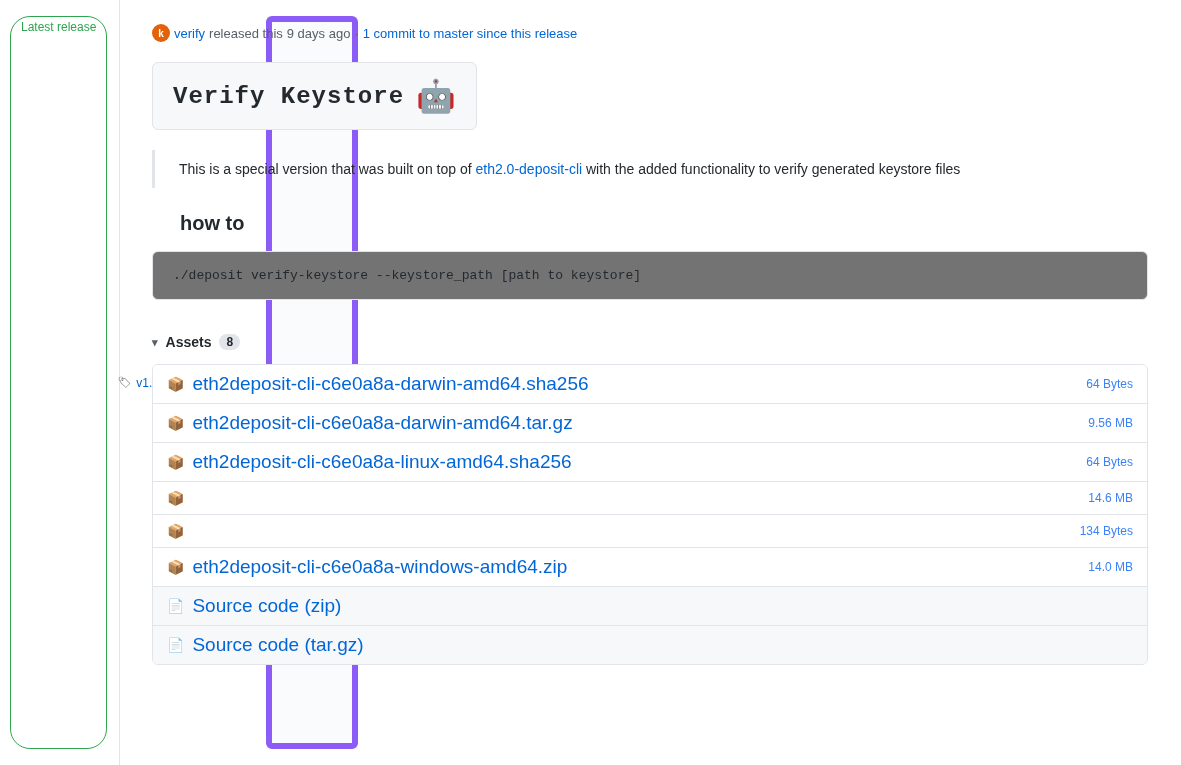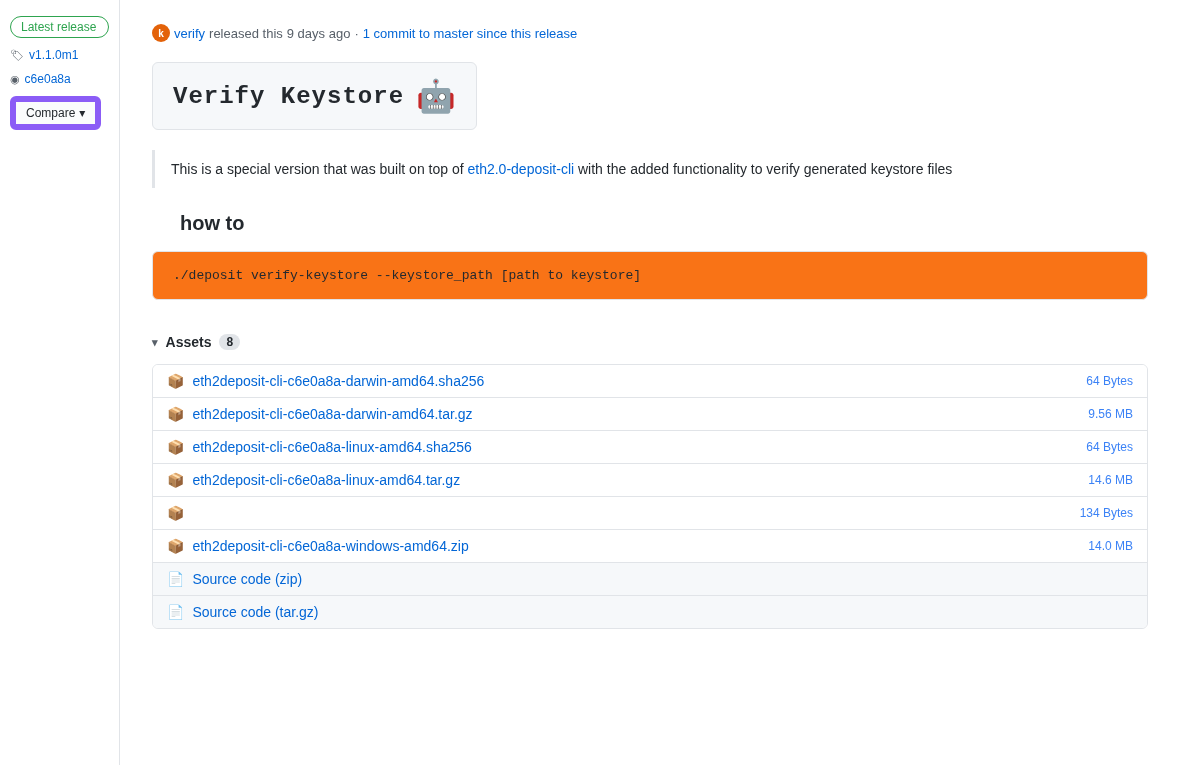--- a/index.html
+++ b/index.html
@@ -10,21 +10,20 @@
       background: #fff;
       display: flex;
       min-height: 765px;
     }
     .sidebar {
       width: 120px;
       min-width: 120px;
       padding: 16px 10px;
       border-right: 1px solid #e1e4e8;
       display: flex;
-      flex-direction: column;
       gap: 10px;
     }
     .latest-release-badge {
       display: inline-block;
       border: 1px solid #2ea44f;
       color: #2ea44f;
       border-radius: 20px;
       padding: 3px 10px;
       font-size: 12px;
       font-weight: 500;
@@ -106,36 +105,36 @@
       font-size: 24px;
       font-weight: 700;
       color: #24292e;
       letter-spacing: 1px;
     }
     .robot-emoji {
       font-size: 32px;
     }
     .description-block {
       border-left: 3px solid #e1e4e8;
-      padding: 8px 16px;
+      padding: 8px 24px;
       color: #24292e;
       font-size: 14px;
       line-height: 1.6;
       margin-bottom: 24px;
     }
     .description-block a { color: #0366d6; text-decoration: none; }
     .section-heading {
       font-size: 20px;
       font-weight: 600;
       color: #24292e;
       margin-bottom: 16px;
       margin-left: 28px;
     }
     .code-block {
-      background: #f97316;
+      background: #737373;
       border: 1px solid #e1e4e8;
       border-radius: 6px;
       padding: 16px 20px;
       font-family: "SFMono-Regular", Consolas, "Liberation Mono", Menlo, monospace;
       font-size: 13px;
       color: #24292e;
       margin-bottom: 28px;
       white-space: pre;
     }
     .assets-section {
@@ -181,21 +180,21 @@
       gap: 8px;
     }
     .asset-icon {
       color: #586069;
       font-size: 14px;
       flex-shrink: 0;
     }
     .asset-name {
       color: #0366d6;
       text-decoration: none;
-      font-size: 14px;
+      font-size: 19px;
     }
     .asset-size {
       color: #3b82f6;
       font-size: 12px;
       white-space: nowrap;
     }
     .source-row {
       background: #f6f8fa;
     }
     .chevron-icon {
@@ -270,21 +269,20 @@
         <div class="asset-row">
           <div class="asset-left">
             <span class="asset-icon" style="font-size: 14px;">📦</span>
             <a class="asset-name" href="#">eth2deposit-cli-c6e0a8a-linux-amd64.sha256</a>
           </div>
           <span class="asset-size">64 Bytes</span>
         </div>
         <div class="asset-row">
           <div class="asset-left">
             <span class="asset-icon" style="font-size: 14px;">📦</span>
-            <a class="asset-name" href="#">eth2deposit-cli-c6e0a8a-linux-amd64.tar.gz</a>
           </div>
           <span class="asset-size">14.6 MB</span>
         </div>
         <div class="asset-row">
           <div class="asset-left">
             <span class="asset-icon" style="font-size: 14px;">📦</span>
           </div>
           <span class="asset-size">134 Bytes</span>
         </div>
         <div class="asset-row">

